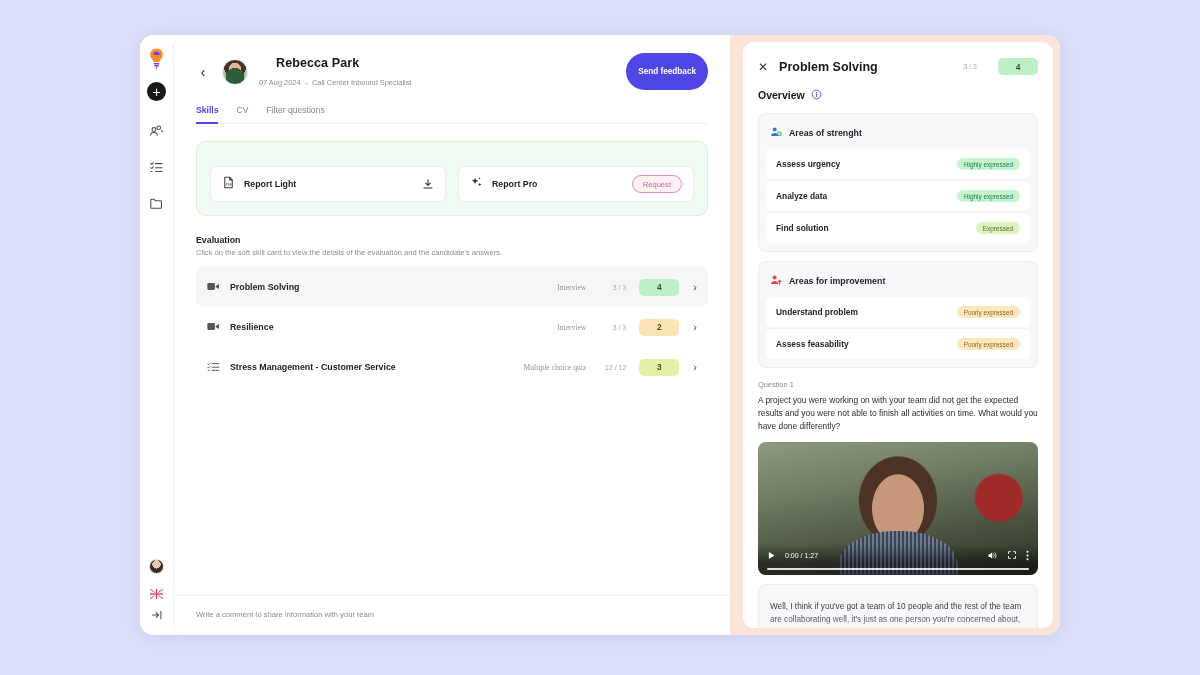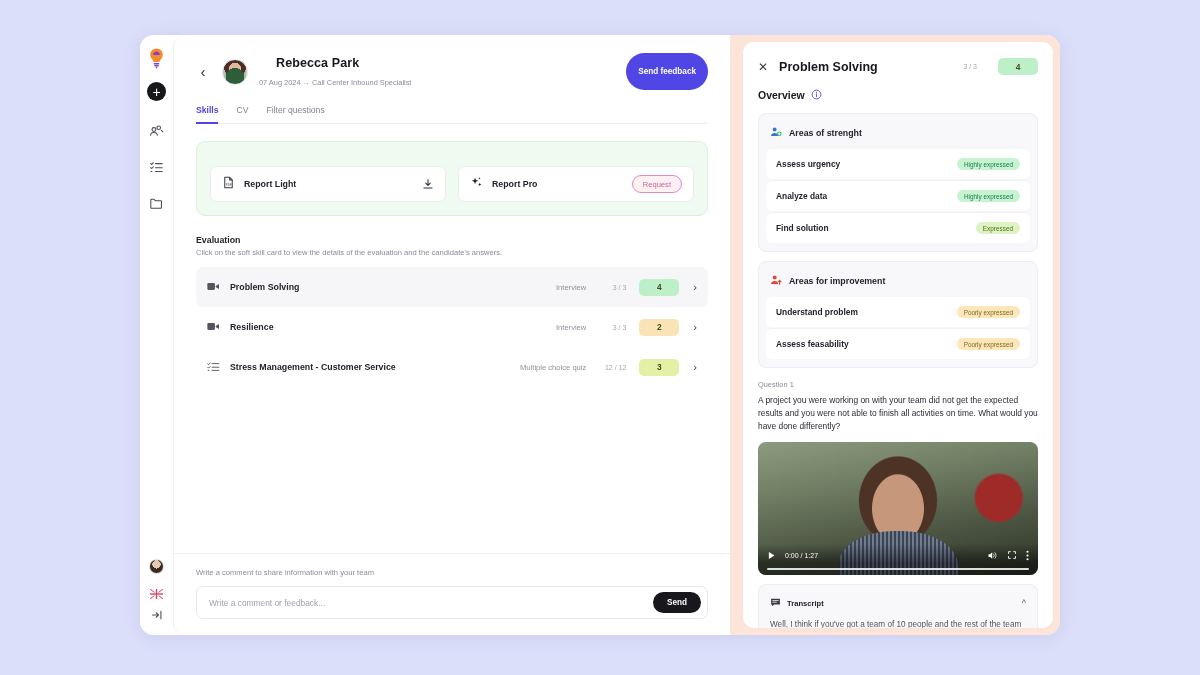--- a/index.html
+++ b/index.html
@@ -122,21 +122,21 @@
   .eval-sub { font-size: 7.6px; color: #8b8b98; margin-top: 3px; }
 
   .eval-list { margin-top: 10px; }
   .eval-row {
     display: flex; align-items: center; gap: 10px;
     padding: 11px 11px; border-radius: 7px; cursor: pointer;
   }
   .eval-row.selected { background: #f6f6f8; }
   .eval-name { font-size: 8.8px; font-weight: bold; color: #23232d; }
   .eval-meta { margin-left: auto; display: flex; align-items: center; gap: 0; }
-  .eval-type { font-size: 7.6px; color: #90909c; width: 108px; text-align: right; }
+  .eval-type { font-size: 7.6px; color: #90909c; width: 108px; text-align: right; font-family: Liberation Serif, serif; }
   .eval-count { font-size: 7px; color: #a6a6b2; width: 40px; text-align: right; }
   .score-pill {
     width: 40px; text-align: center; margin-left: 13px;
     font-size: 8.4px; font-weight: bold; color: #3e4a21;
     padding: 3.5px 0; border-radius: 5px;
   }
   .eval-chev { margin-left: 14px; color: #3c3c48; font-size: 11px; }
 
   .comments { padding: 0 22px 16px 22px; border-top: 1px solid #eeeef3; padding-top: 11px; }
   .cm-title { font-size: 8.4px; font-weight: bold; color: #23232d; }
@@ -411,24 +411,20 @@
             <span class="score-pill" style="background:#e3f0a6">3</span>
             <span class="eval-chev">›</span>
           </span>
         </div>
 
       </div>
     </div>
 
     <div class="comments">
       <div class="cm-sub">Write a comment to share information with your team</div>
-      <div class="cm-box">
-        <input class="cm-input" placeholder="Write a comment or feedback..." style="">
-        <button class="send-btn">Send</button>
-      </div>
     </div>
   </div>
 
   <div class="drawer-wrap">
     <div class="drawer">
 
       <div class="dw-head">
         <span class="dw-close">✕</span>
         <span class="dw-title">Problem Solving</span>
         <span class="dw-count">3 / 3</span>
@@ -526,30 +522,20 @@
                     <circle cx="2" cy="7" r="1.4"></circle>
                     <circle cx="2" cy="12" r="1.4"></circle>
                 </svg>
               </span>
             </div>
             <div class="vid-bar"></div>
           </div>
         </div>
 
         <div class="transcript">
-          <div class="tr-head">
-            <span>
-              <svg viewBox="0 0 16 16" width="11" height="11" fill="#3b3b46">
-                <path d="M1.6 2.6h12.8v8.2H6.2L3 13.6v-2.8H1.6z"></path>
-                <path d="M4 5.2h8M4 7.6h5.4" stroke="#fff" stroke-width="1.1" stroke-linecap="round"></path>
-              </svg>
-            </span>
-            <span class="tr-label">Transcript</span>
-            <span class="tr-chev">^</span>
-          </div>
           <div class="tr-text">Well, I think if you've got a team of 10 people and the rest of the team are collaborating well, it's just as one person you're concerned about, it's probably good to break down the barriers of that stopping</div>
           <div class="tr-fade"></div>
         </div>
 
       </div>
     </div>
   </div>
 
 </div>
 

